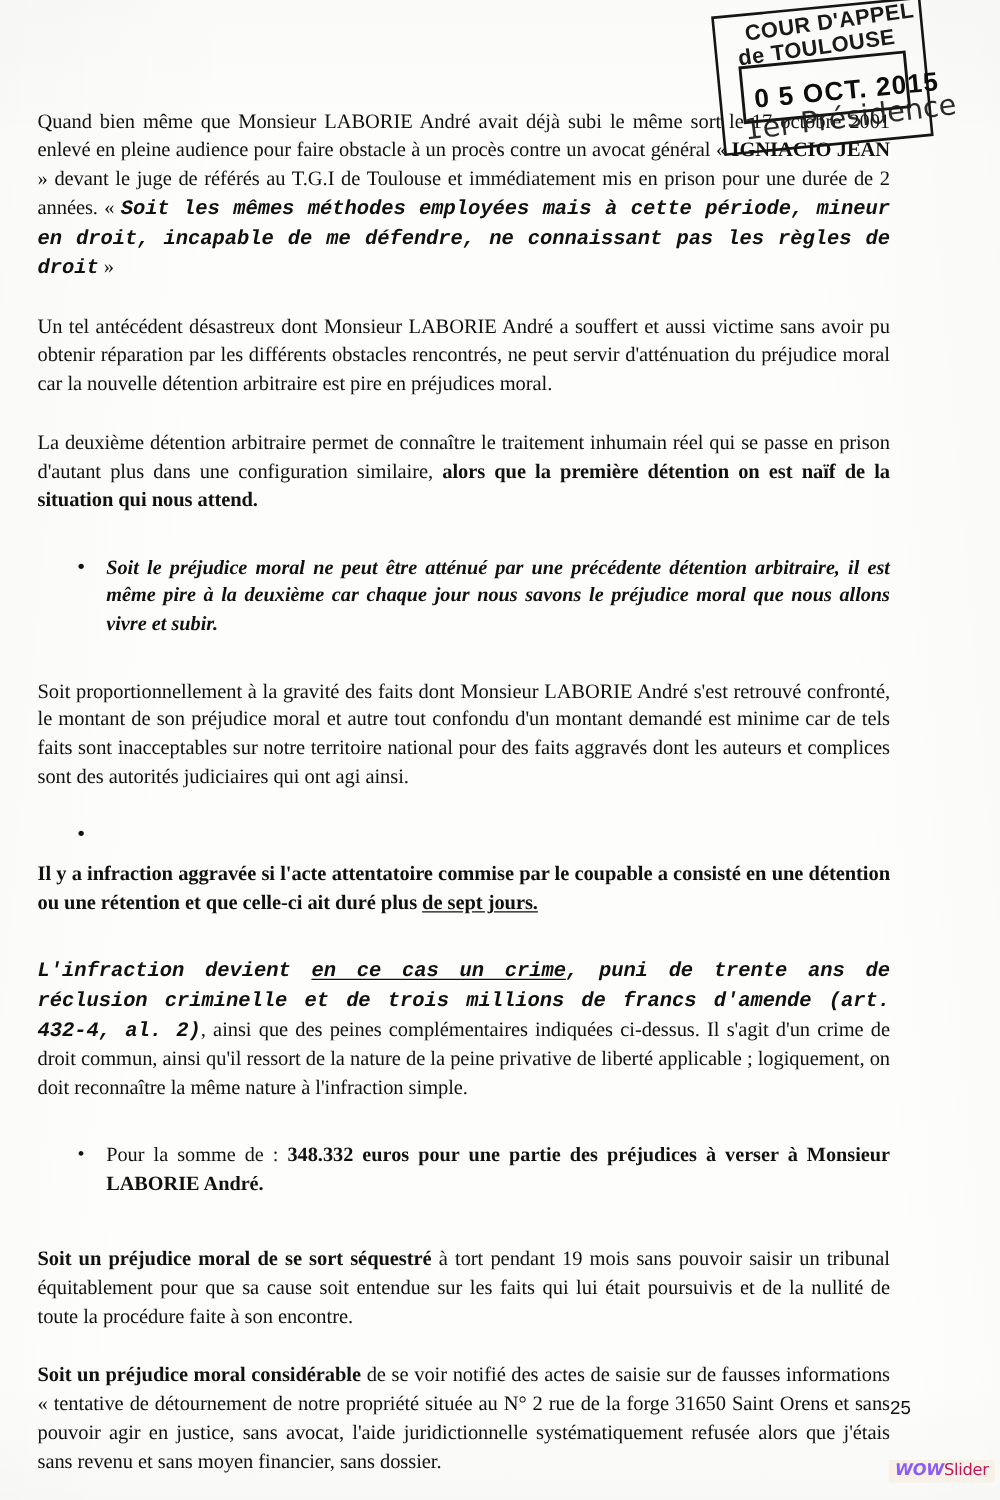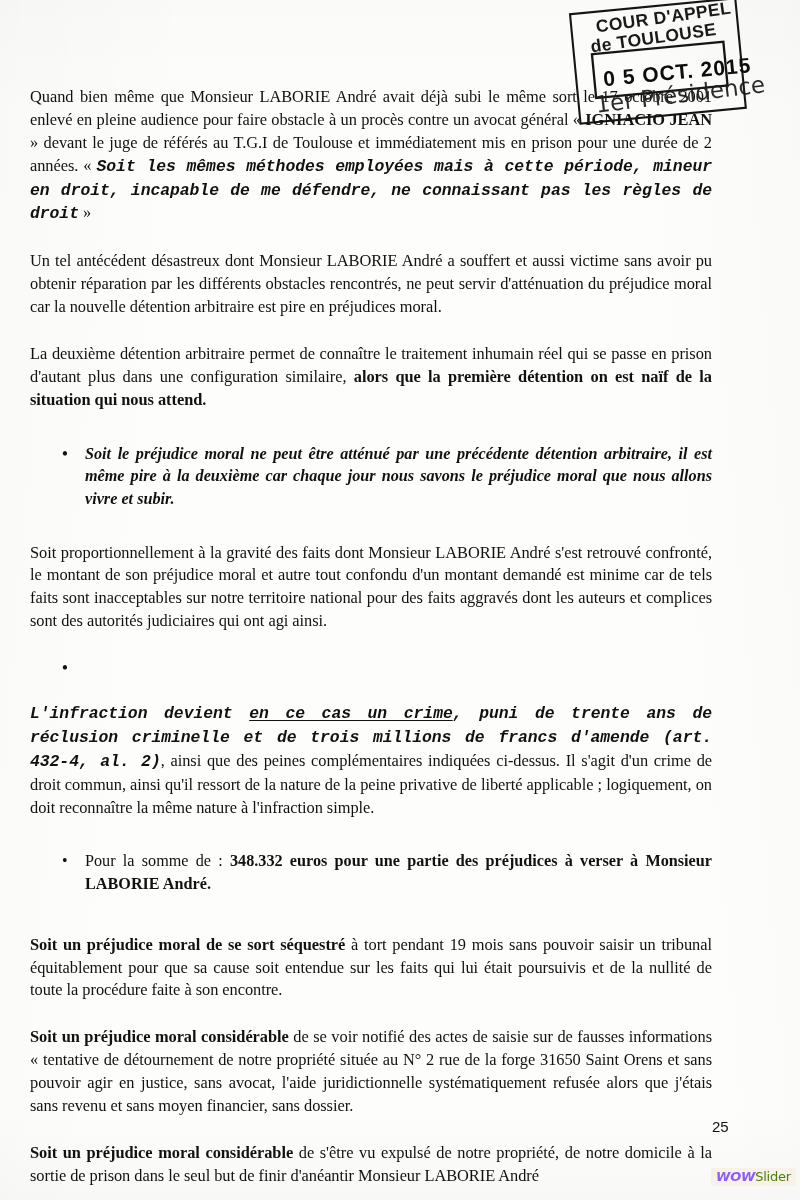--- a/index.html
+++ b/index.html
@@ -142,21 +142,21 @@
     background: #f7f1e8;
     border-radius: 2px;
     font-family: "DejaVu Sans", sans-serif;
     font-size: 13px;
     font-weight: bold;
     letter-spacing: -0.2px;
     line-height: 1;
     z-index: 7;
   }
   .wm-wow    { color: #8b5cf6; font-style: italic; }
-  .wm-slider { color: #4d7c0f; font-weight: normal; }
+  .wm-slider { color: #be185d; font-weight: normal; }
 </style>
 </head>
 <body>
 
 <div class="page">
 
   <div class="paper-grain"></div>
 
   <div class="stamp">
     <svg viewBox="0 0 186 120" xmlns="http://www.w3.org/2000/svg">
@@ -201,20 +201,21 @@
     <p class="para"><span>Soit proportionnellement à la gravité des faits dont Monsieur LABORIE André s'est retrouvé confronté, le montant de son préjudice moral et autre tout confondu d'un montant demandé est minime car de tels faits sont inacceptables sur notre territoire national pour des faits aggravés dont les auteurs et complices sont des autorités judiciaires qui ont agi ainsi.</span></p>
 
     <div class="gap-sm"></div>
 
     <ul class="bullets">
       <li class="bi-item"><span class="dot">•</span></li>
     </ul>
 
     <div class="gap-md"></div>
 
+    <p class="para b"><span>Il y a infraction aggravée si l'acte attentatoire commise par le coupable a consisté en une détention ou une rétention et que celle-ci ait duré plus </span><span class="u">de sept jours.</span></p>
 
     <div class="gap-md"></div>
 
     <p class="para"><span class="bi">L'infraction devient </span><span class="bi u">en ce cas un crime</span><span class="bi">, puni de trente ans de réclusion criminelle et de trois millions de francs d'amende  (art. 432-4, al. 2)</span><span>, ainsi que des peines complémentaires indiquées ci-dessus. Il s'agit d'un crime de droit commun, ainsi qu'il ressort de la nature de la peine privative de liberté applicable ; logiquement, on doit reconnaître la même nature à l'infraction simple.</span></p>
 
     <div class="gap-md"></div>
 
     <ul class="bullets">
       <li><span class="dot">•</span><span>Pour la somme de : </span><span class="b">348.332 euros pour une partie des préjudices à verser à Monsieur LABORIE André.</span></li>
     </ul>

